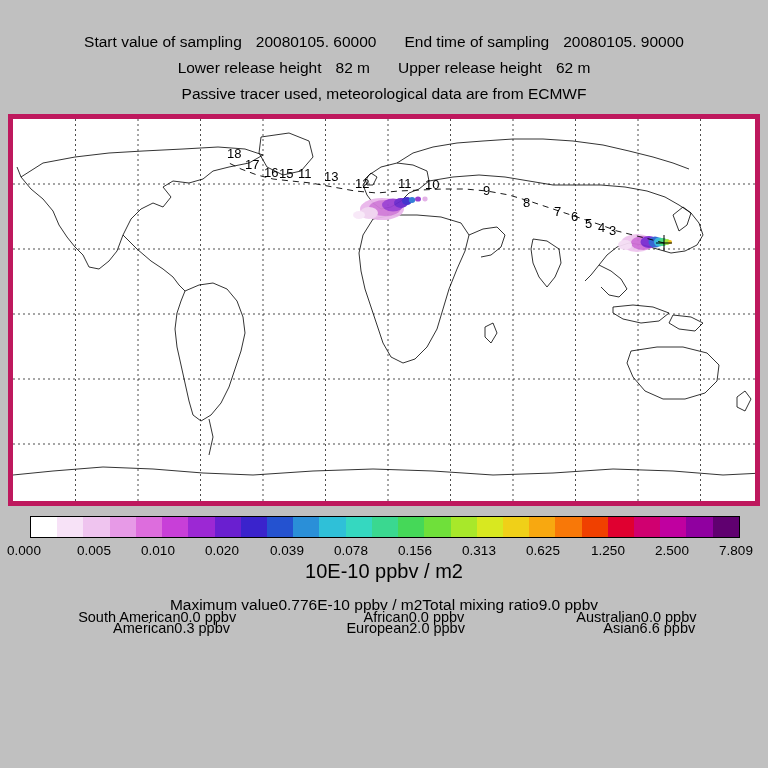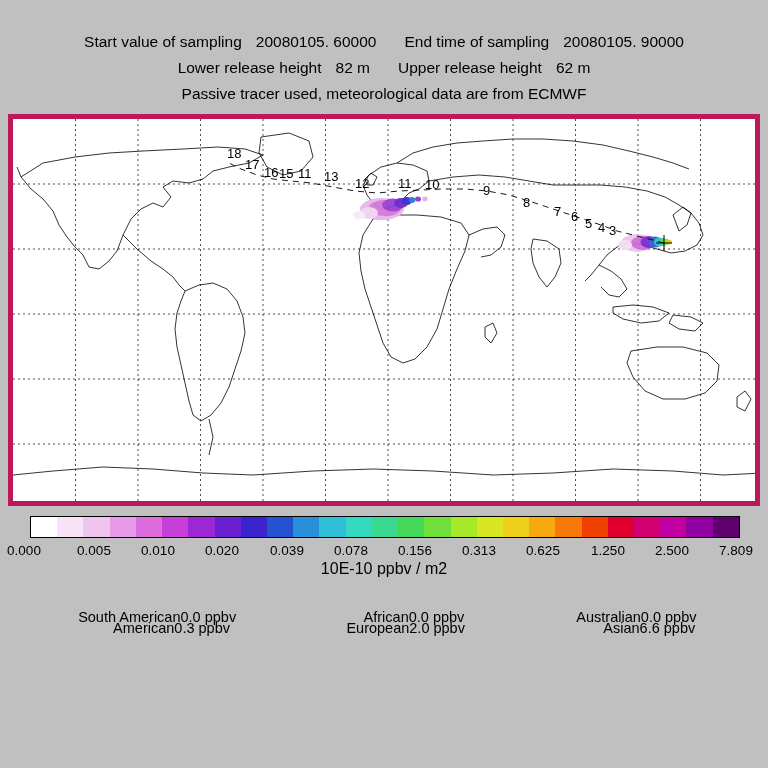--- a/index.html
+++ b/index.html
@@ -100,21 +100,21 @@
     color: #000;
     transform: translateX(-50%);
     white-space: nowrap;
   }
   #cbar-unit {
     position: absolute;
     top: 560px;
     left: 0;
     width: 768px;
     text-align: center;
-    font-size: 16px;
+    font-size: 20px;
     color: #000;
   }
 
   
   .foot-line {
     position: absolute;
     left: 0;
     width: 768px;
     text-align: center;
     font-size: 15.5px;
@@ -329,20 +329,23 @@
     <span style="left:415px;">0.156</span>
     <span style="left:479px;">0.313</span>
     <span style="left:543px;">0.625</span>
     <span style="left:608px;">1.250</span>
     <span style="left:672px;">2.500</span>
     <span style="left:736px;">7.809</span>
   </div>
 
   <div id="cbar-unit">10E-10 ppbv / m2</div>
 
+  <div class="foot-line" id="foot1">
+    <span>Maximum value</span><span class="gap-sm"></span><span>0.776E-10 ppbv / m2</span><span class="gap"></span><span>Total mixing ratio</span><span class="gap-sm"></span><span>9.0 ppbv</span>
+  </div>
 
   <div class="foot-grid" id="foot2">
     <table>
       <tbody>
           <tr>
         <td class="fg-name">American</td>
         <td class="fg-val">0.3 ppbv</td>
         <td class="fg-name">European</td>
         <td class="fg-val">2.0 ppbv</td>
         <td class="fg-name">Asian</td>

